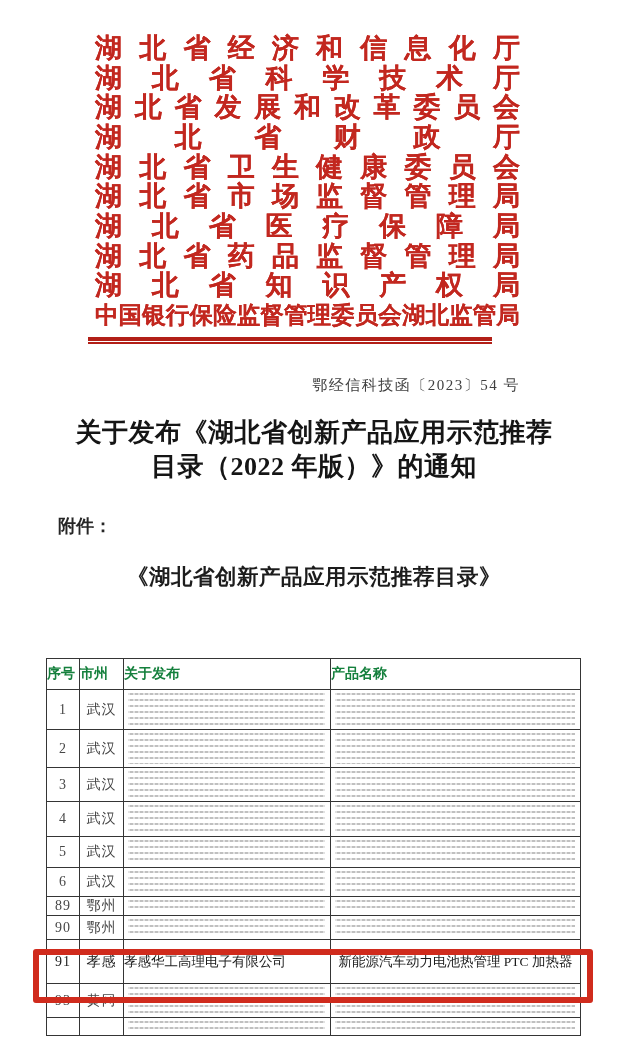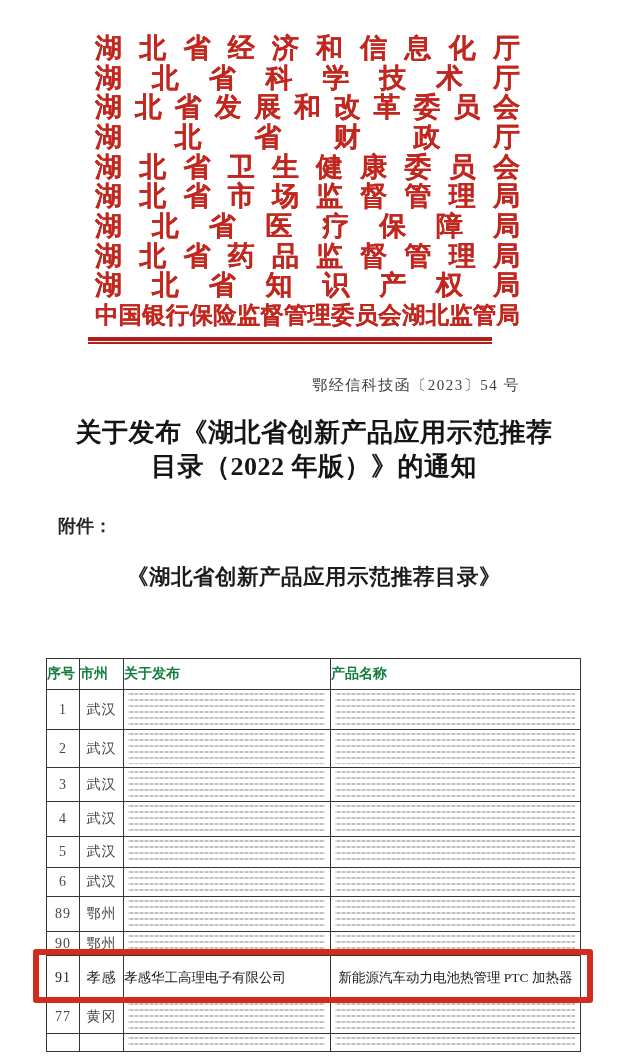--- a/index.html
+++ b/index.html
@@ -302,21 +302,21 @@
         <tr style="height: 29px;">
           <td class="c-no">6</td>
           <td class="c-city">武汉</td>
           <td class="c-unit">
             <div class="redact"></div>
           </td>
           <td class="c-prod">
             <div class="redact"></div>
           </td>
         </tr>
-        <tr style="height: 35px;">
+        <tr style="height: 19px;">
           <td class="c-no">89</td>
           <td class="c-city">鄂州</td>
           <td class="c-unit">
             <div class="redact"></div>
           </td>
           <td class="c-prod">
             <div class="redact"></div>
           </td>
         </tr>
         <tr style="height: 24px;">
@@ -329,21 +329,21 @@
             <div class="redact"></div>
           </td>
         </tr>
         <tr class="hl" id="hl-row" style="height: 44px;">
           <td class="c-no">91</td>
           <td class="c-city">孝感</td>
           <td class="c-unit">孝感华工高理电子有限公司</td>
           <td class="c-prod">新能源汽车动力电池热管理 PTC 加热器</td>
         </tr>
         <tr style="height: 34px;">
-          <td class="c-no">77</td>
+          <td class="c-no">93</td>
           <td class="c-city">黄冈</td>
           <td class="c-unit">
             <div class="redact"></div>
           </td>
           <td class="c-prod">
             <div class="redact"></div>
           </td>
         </tr>
         <tr style="height: 18px;">
           <td class="c-no"></td>

